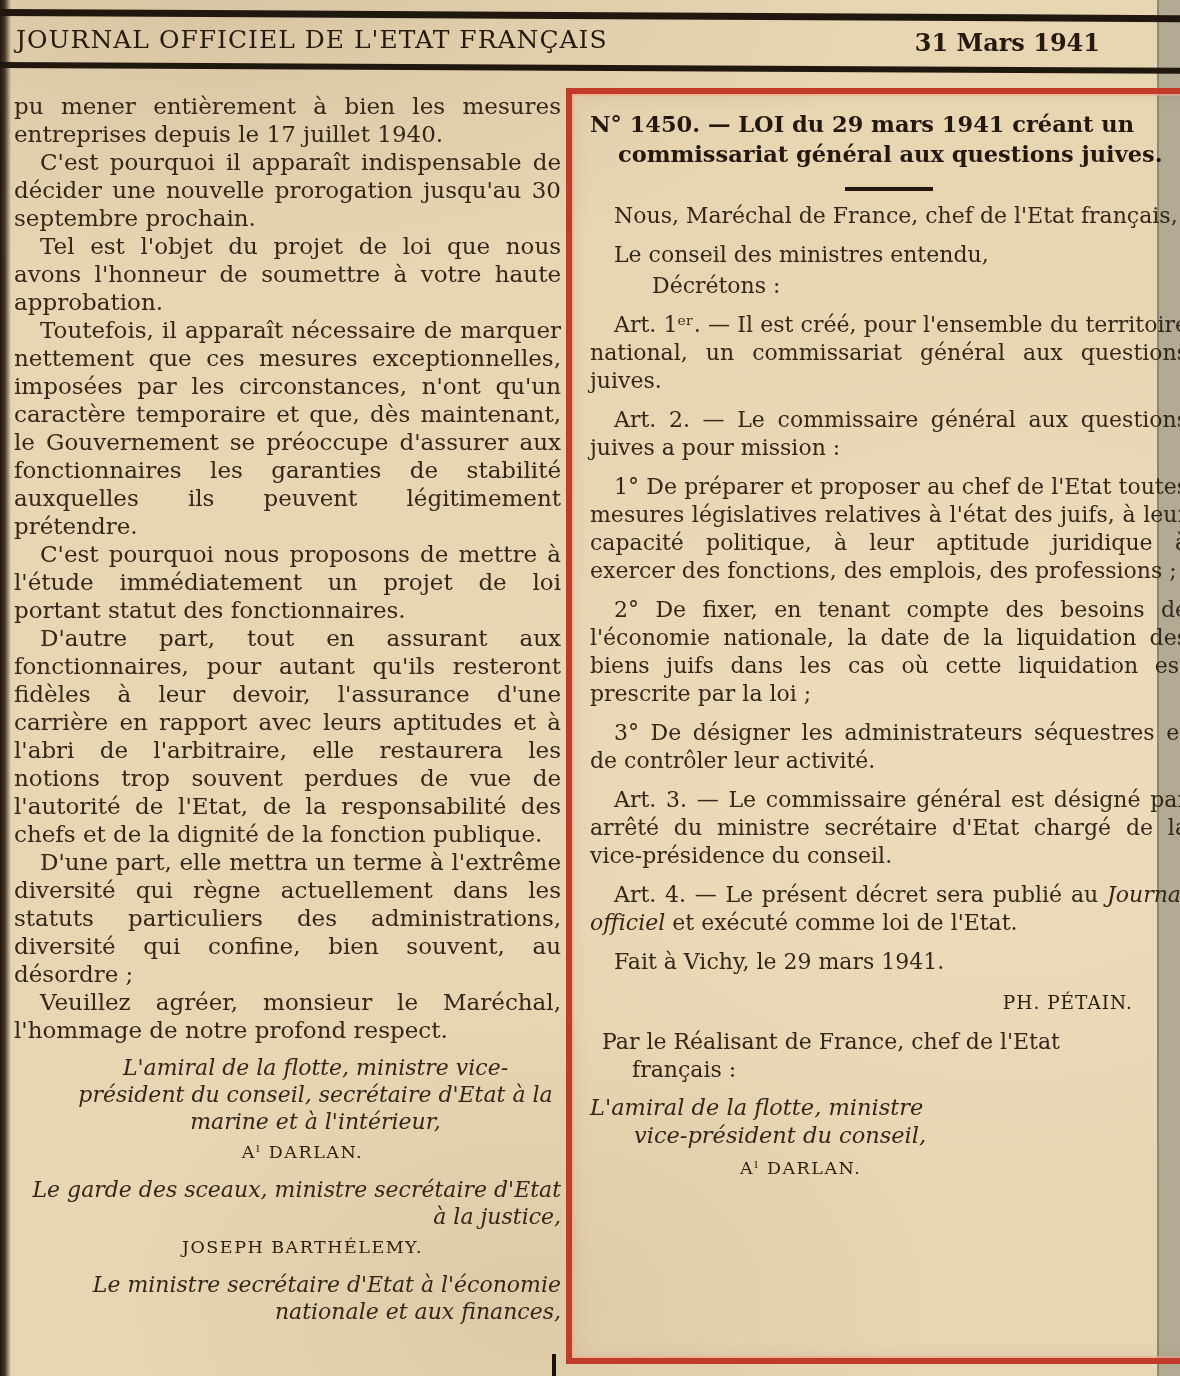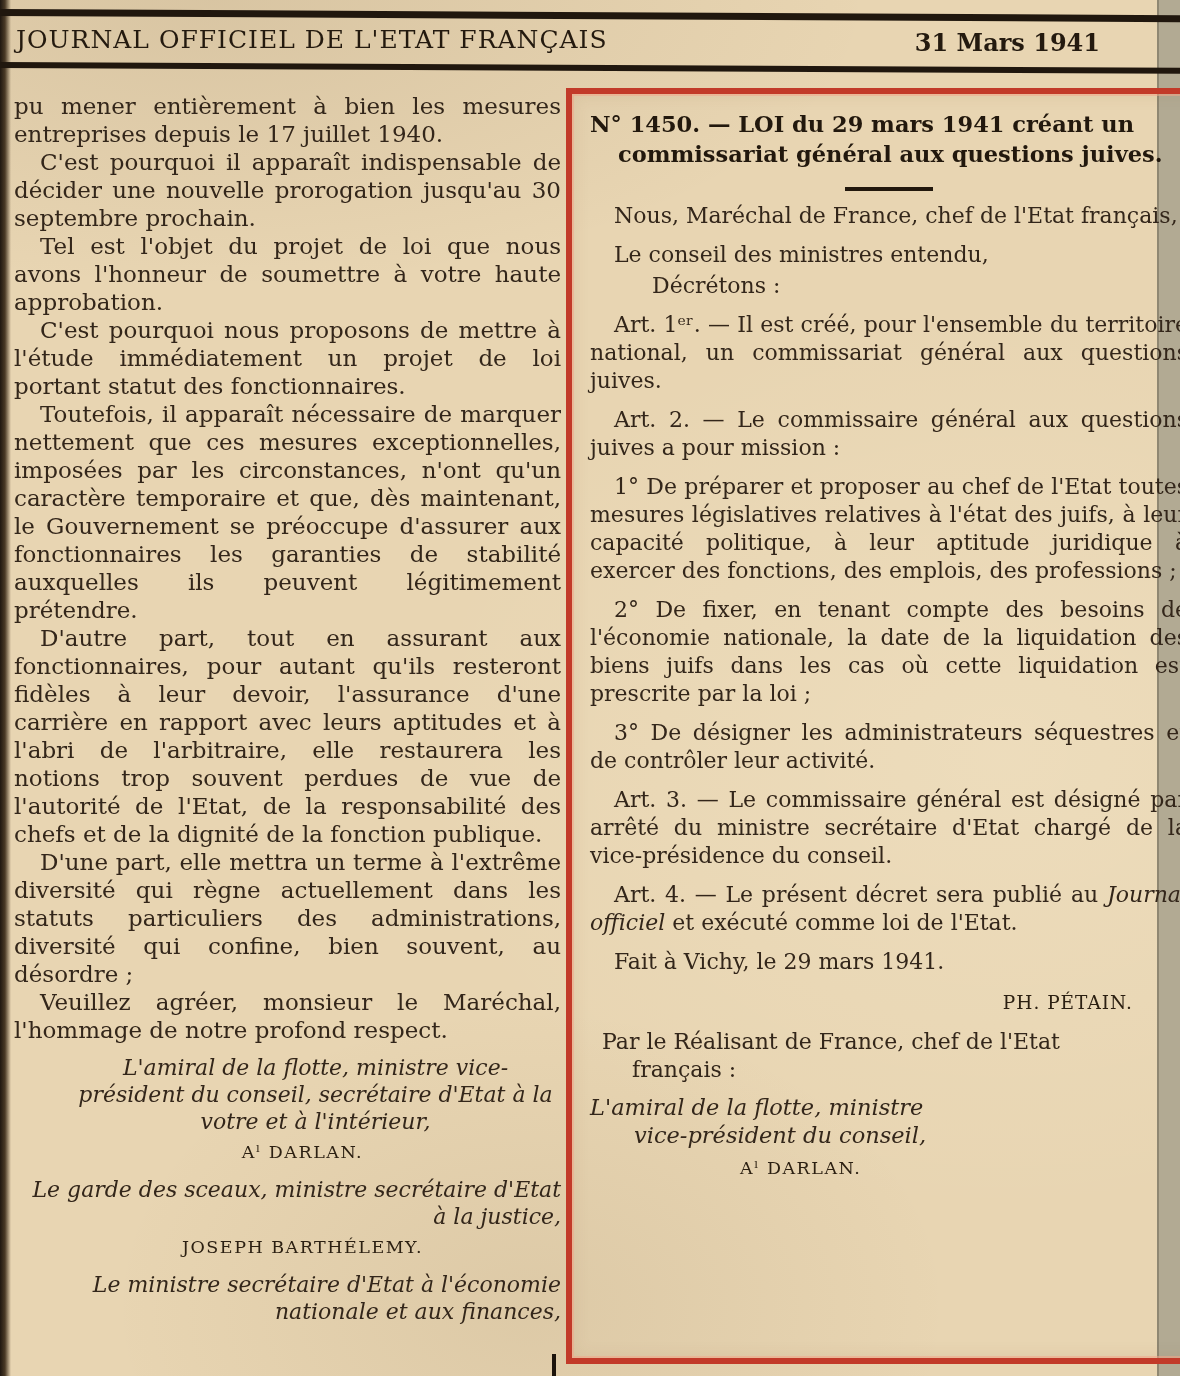--- a/index.html
+++ b/index.html
@@ -69,28 +69,28 @@
 
   <div class="rule rule-top"></div>
   <div class="masthead-title">JOURNAL OFFICIEL DE L'ETAT FRANÇAIS</div>
   <div class="masthead-date">31 Mars 1941</div>
   <div class="rule rule-mid"></div>
 
   <div class="left-col">
     <p class="no-indent">pu mener entièrement à bien les mesures entreprises depuis le 17 juillet 1940.</p>
     <p>C'est pourquoi il apparaît indispensable de décider une nouvelle prorogation jusqu'au 30 septembre prochain.</p>
     <p>Tel est l'objet du projet de loi que nous avons l'honneur de soumettre à votre haute approbation.</p>
+    <p>Toutefois, il apparaît nécessaire de marquer nettement que ces mesures exceptionnelles, imposées par les circonstances, n'ont qu'un caractère temporaire et que, dès maintenant, le Gouvernement se préoccupe d'assurer aux fonctionnaires les garanties de stabilité auxquelles ils peuvent légitimement prétendre.</p>
     <p>C'est pourquoi nous proposons de mettre à l'étude immédiatement un projet de loi portant statut des fonctionnaires.</p>
-    <p>Toutefois, il apparaît nécessaire de marquer nettement que ces mesures exceptionnelles, imposées par les circonstances, n'ont qu'un caractère temporaire et que, dès maintenant, le Gouvernement se préoccupe d'assurer aux fonctionnaires les garanties de stabilité auxquelles ils peuvent légitimement prétendre.</p>
     <p>D'autre part, tout en assurant aux fonctionnaires, pour autant qu'ils resteront fidèles à leur devoir, l'assurance d'une carrière en rapport avec leurs aptitudes et à l'abri de l'arbitraire, elle restaurera les notions trop souvent perdues de vue de l'autorité de l'Etat, de la responsabilité des chefs et de la dignité de la fonction publique.</p>
     <p>D'une part, elle mettra un terme à l'extrême diversité qui règne actuellement dans les statuts particuliers des administrations, diversité qui confine, bien souvent, au désordre ;</p>
     <p>Veuillez agréer, monsieur le Maréchal, l'hommage de notre profond respect.</p>
 
     <div class="sig-block">
-      <div class="sig-role">L'amiral de la flotte, ministre vice-président du conseil, secrétaire d'Etat à la votre et à l'intérieur,</div>
+      <div class="sig-role">L'amiral de la flotte, ministre vice-président du conseil, secrétaire d'Etat à la marine et à l'intérieur,</div>
       <div class="sig-name">Aˡ DARLAN.</div>
     </div>
     <div class="sig-block">
       <div class="sig-role flush">Le garde des sceaux, ministre secrétaire d'Etat à la justice,</div>
       <div class="sig-name">JOSEPH BARTHÉLEMY.</div>
     </div>
     <div class="sig-block">
       <div class="sig-role flush">Le ministre secrétaire d'Etat à l'économie nationale et aux finances,</div>
 
     </div>

